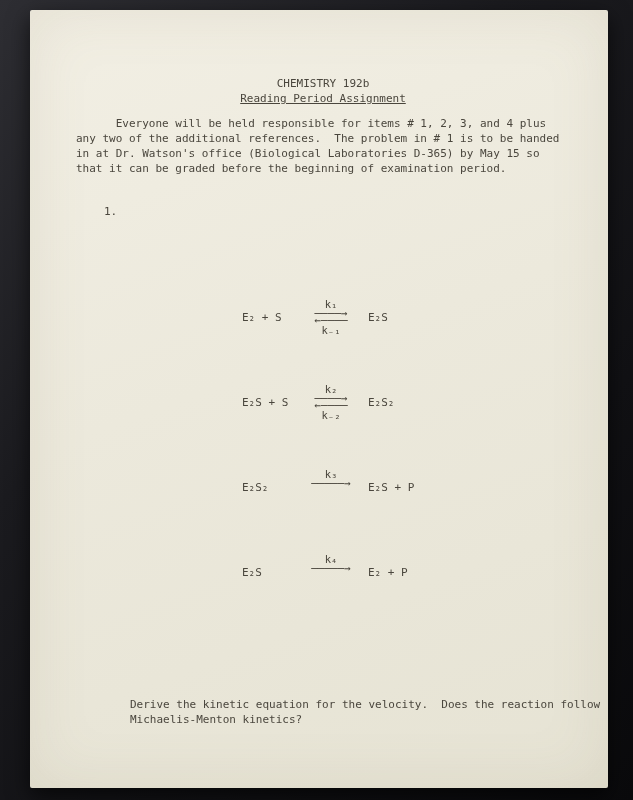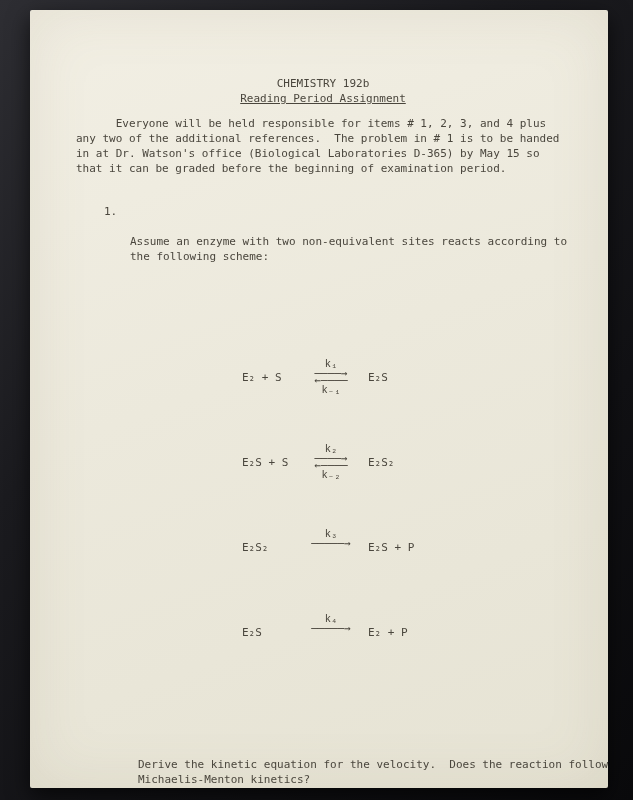--- a/index.html
+++ b/index.html
@@ -28,30 +28,30 @@
   }
   .center { text-align: center; }
   .u { text-decoration: underline; text-align: right; }
   .txt, .body, .intro { white-space: pre; }
   .intro { margin: 10px 0 28px 0; }
   .item {
     display: grid;
     grid-template-columns: 26px 1fr;
     margin: 0 0 7px 28px;
   }
-  .derive { margin-top: 10px; margin-left: 8px; }
+  .derive { margin-top: 10px; }
   .scheme { margin: 4px 0 4px 112px; }
   .rxn { display: flex; align-items: center; margin: 0 0 2px 0; }
   .lhs { width: 62px; white-space: pre; }
   .rhs { white-space: pre; }
   .arr {
     display: flex; flex-direction: column; align-items: center;
     width: 50px; margin: 0 12px 0 2px;
   }
-  .kt, .kb { font-size: 10.5px; height: 12px; line-height: 12px; font-family: Liberation Mono, monospace; }
+  .kt, .kb { font-size: 10.5px; height: 12px; line-height: 12px; }
   .ar { display: flex; flex-direction: column; align-items: center; }
   .a1, .a2 { display: block; height: 7px; line-height: 7px; font-size: 11px; }
   .a2:empty { visibility: hidden; }
 </style>
 </head>
 <body>
 
 <div class="stage">
   <div class="paper">
 
@@ -59,22 +59,20 @@
     <div class="center txt"><span class="u">Reading Period Assignment</span></div>
 
     <div class="intro">      Everyone will be held responsible for items # 1, 2, 3, and 4 plus
 any two of the additional references.  The problem in # 1 is to be handed
 in at Dr. Watson's office (Biological Laboratories D-365) by May 15 so
 that it can be graded before the beginning of examination period.</div>
 
     <div class="item">
       <span class="num">1.</span>
       <div class="body">
-        <div class="txt">Assume an enzyme with two non-equivalent sites reacts according to
-the following scheme:</div>
 
         <div class="scheme">
 
           <div class="rxn">
             <span class="lhs">E₂ + S</span>
             <span class="arr">
               <span class="kt">k₁</span>
               <span class="ar">
                 <span class="a1">────→</span>
                 <span class="a2">←────</span>

